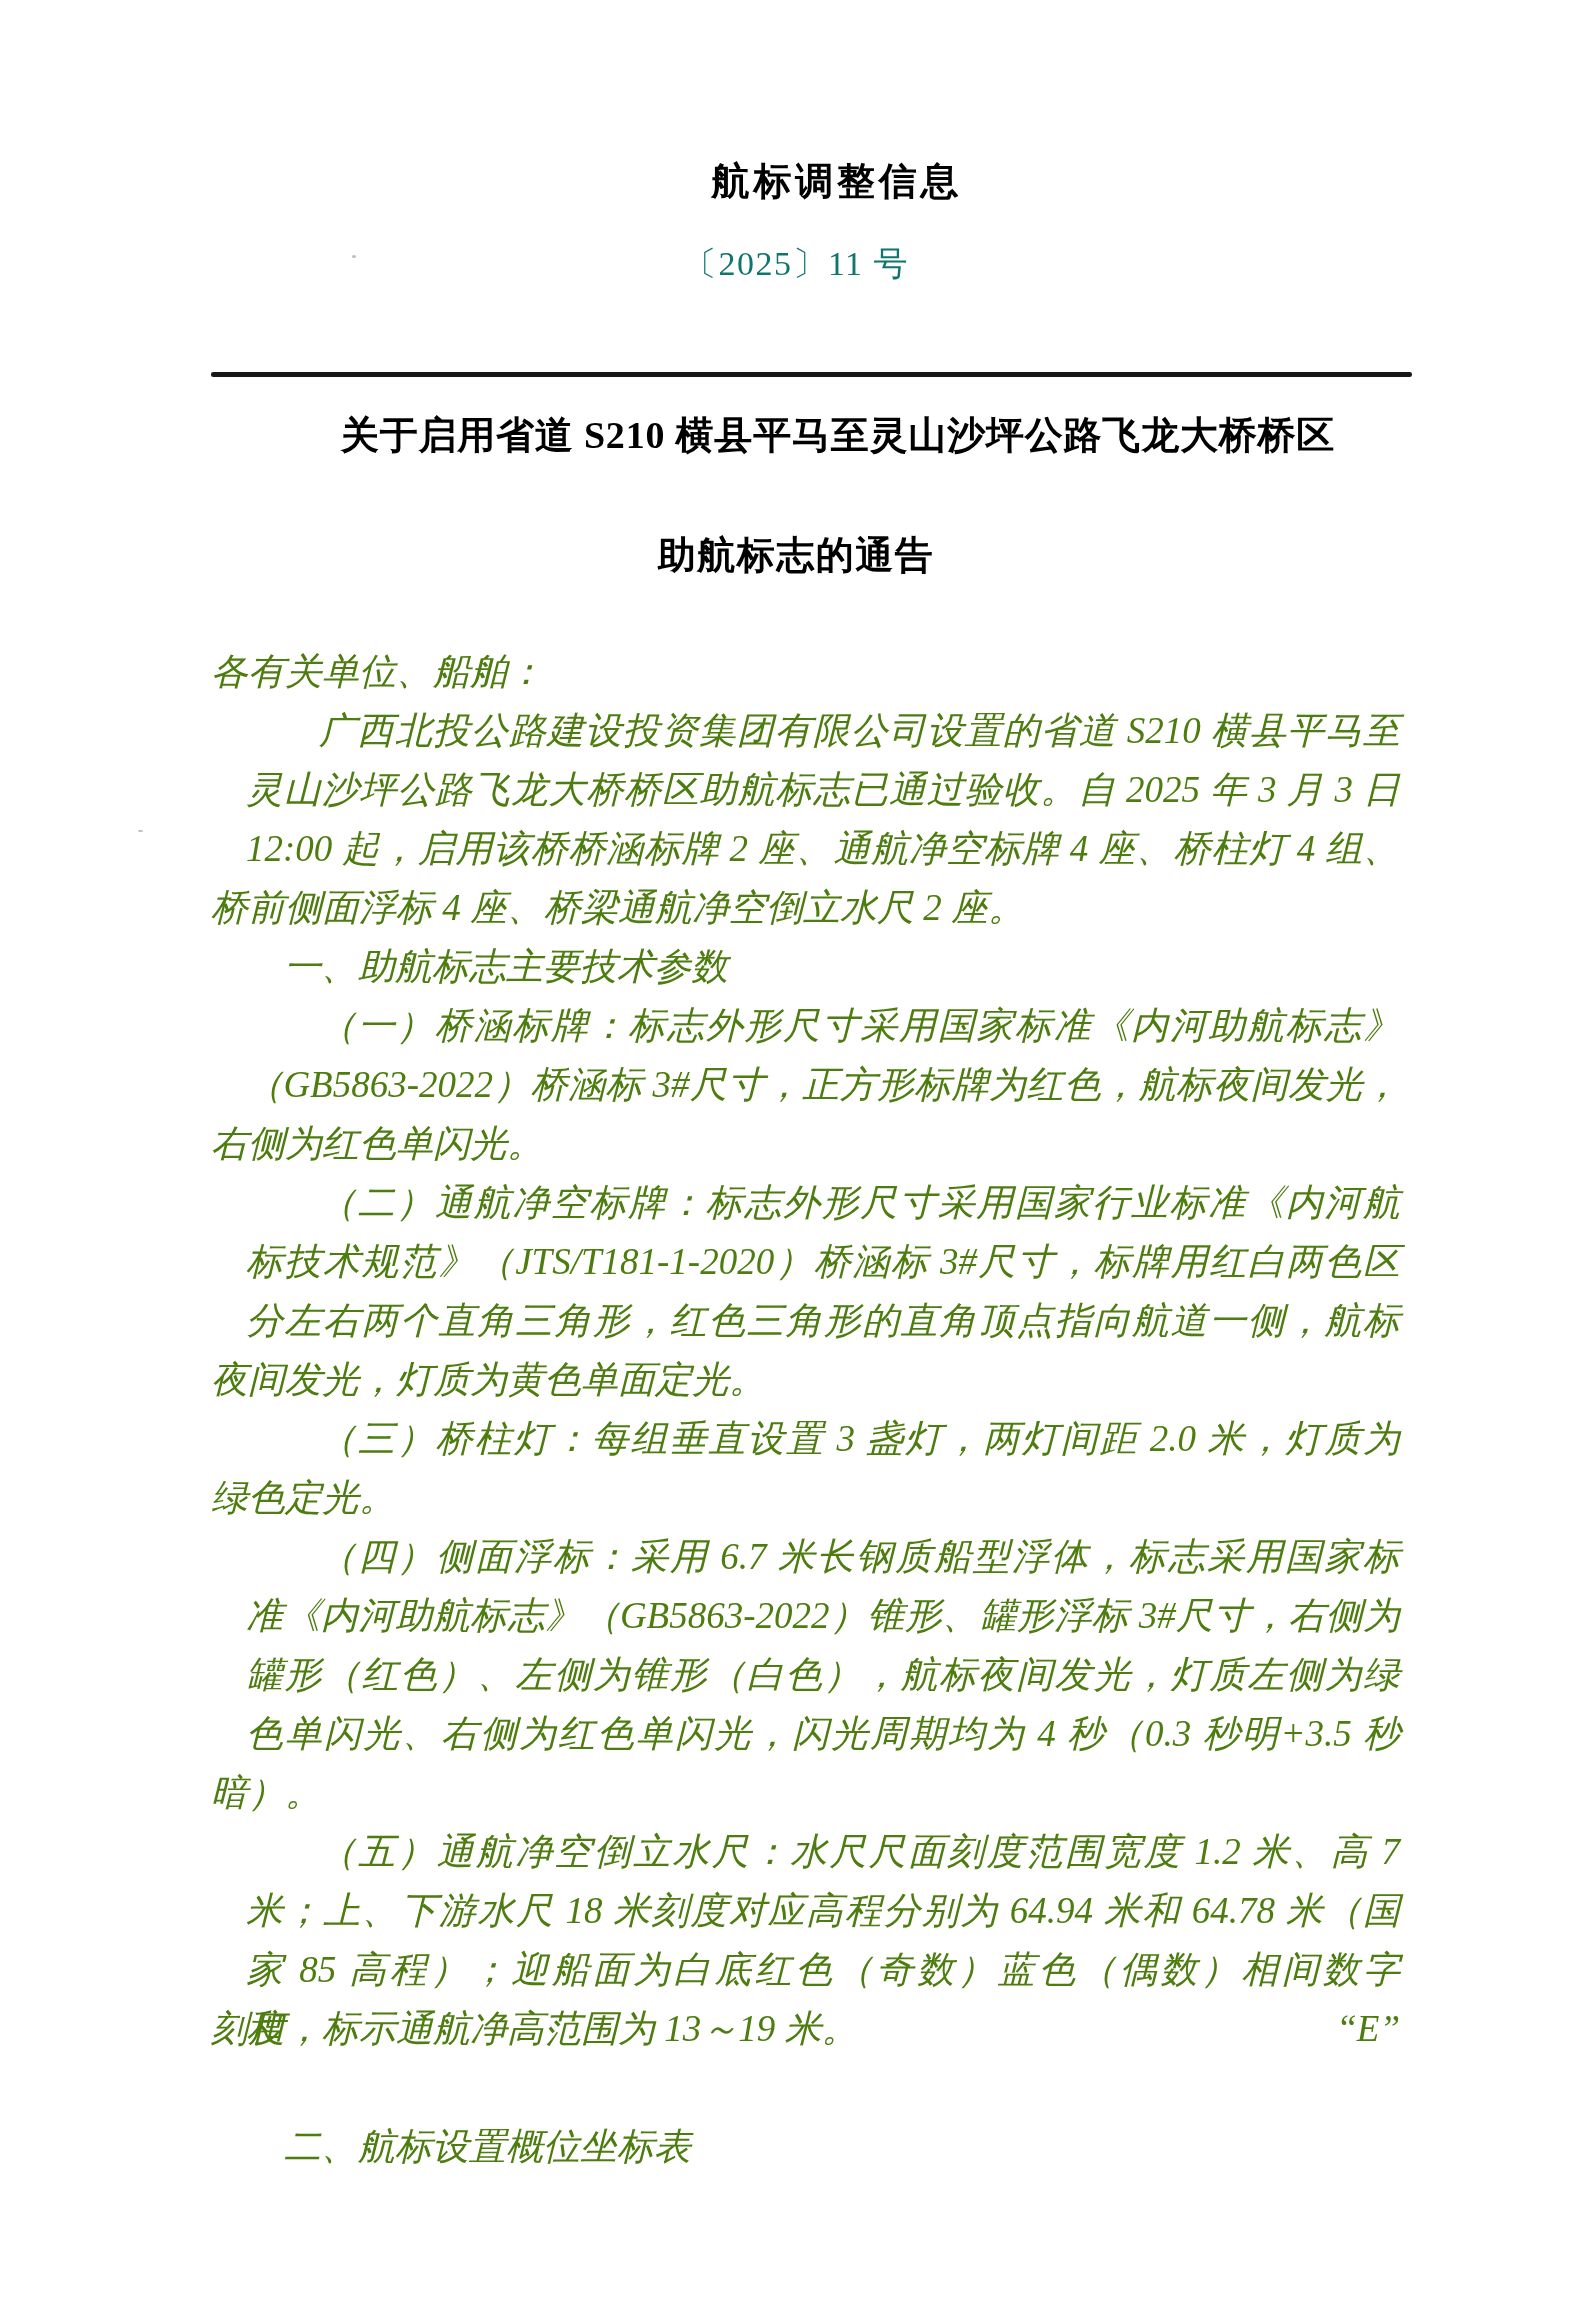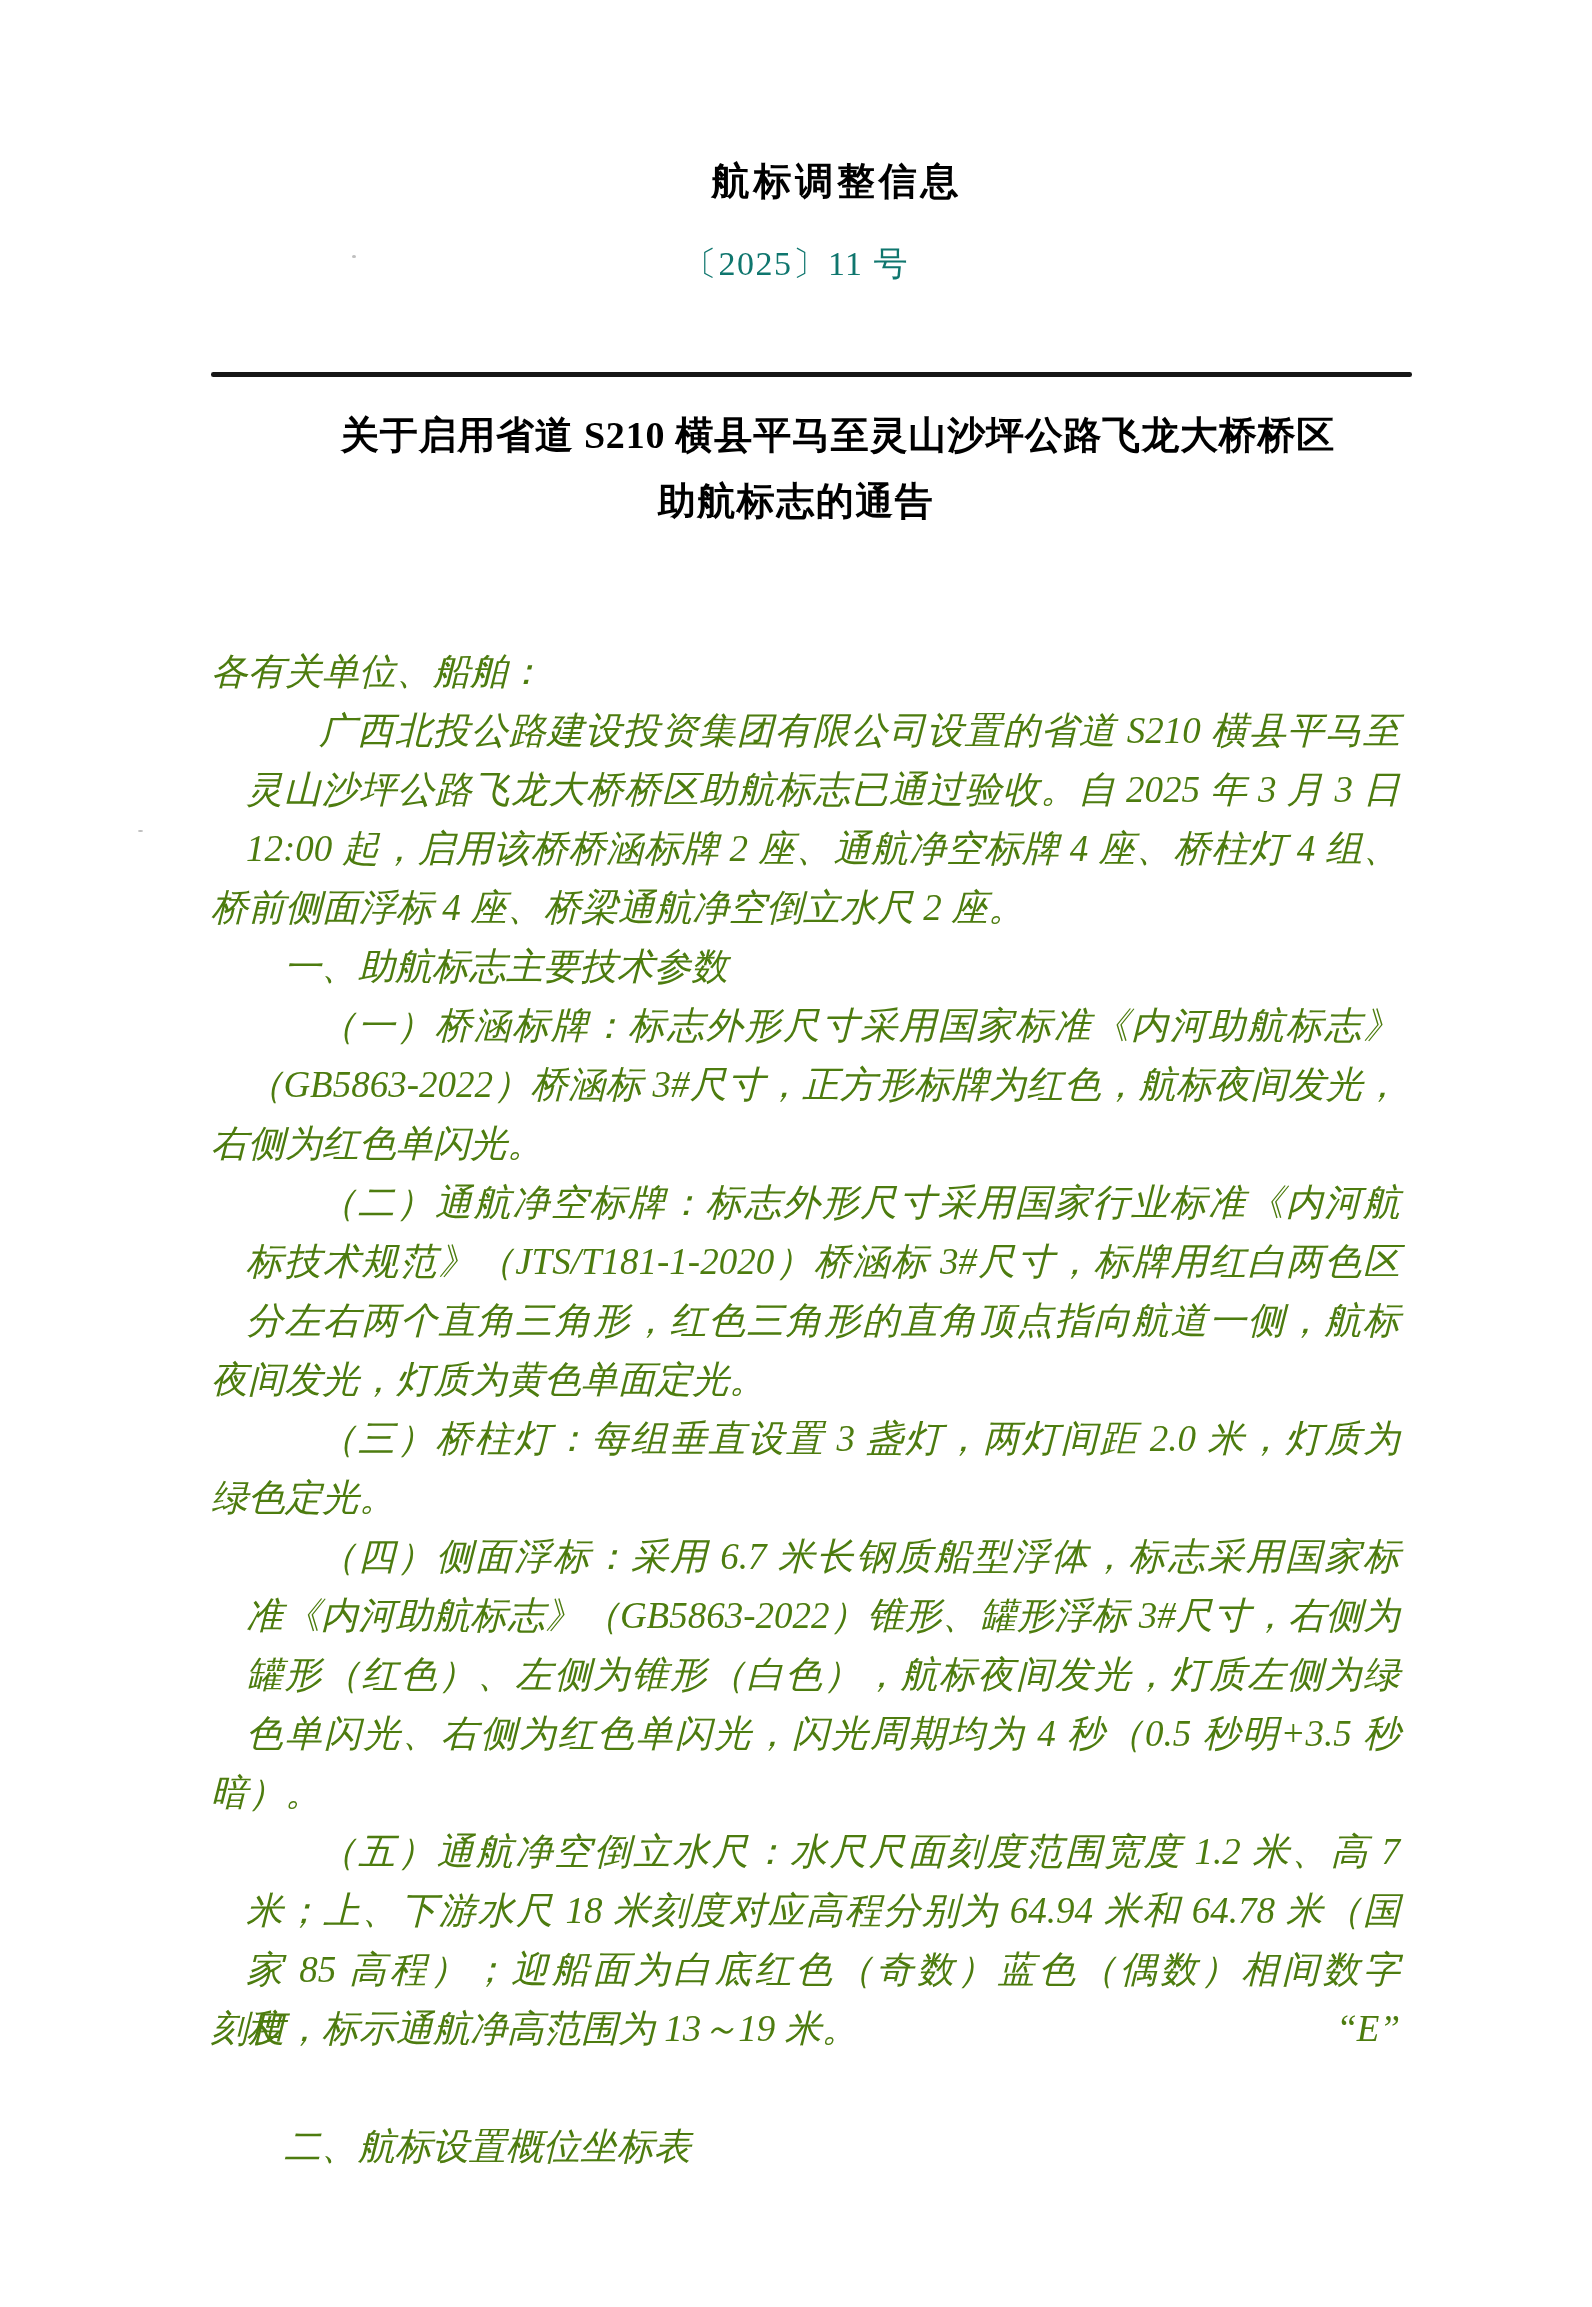--- a/index.html
+++ b/index.html
@@ -62,21 +62,21 @@
     text-align: center;
     font-size: 38px;
     font-weight: 700;
     letter-spacing: 0.8px;
     line-height: 1;
     color: #000;
     padding-left: 42px;
   }
   .notice-h2 {
     position: absolute;
-    top: 482px;
+    top: 536px;
     left: 0;
     width: 100%;
     text-align: center;
     font-size: 38px;
     font-weight: 700;
     letter-spacing: 1.5px;
     line-height: 1;
     color: #000;
   }
   .body-block {
@@ -139,21 +139,21 @@
       <div class="line">右侧为红色单闪光。</div>
       <div class="line indent fill">（二）通航净空标牌：标志外形尺寸采用国家行业标准《内河航</div>
       <div class="line fill">标技术规范》（JTS/T181-1-2020）桥涵标 3#尺寸，标牌用红白两色区</div>
       <div class="line fill">分左右两个直角三角形，红色三角形的直角顶点指向航道一侧，航标</div>
       <div class="line">夜间发光，灯质为黄色单面定光。</div>
       <div class="line indent fill">（三）桥柱灯：每组垂直设置 3 盏灯，两灯间距 2.0 米，灯质为</div>
       <div class="line">绿色定光。</div>
       <div class="line indent fill">（四）侧面浮标：采用 6.7 米长钢质船型浮体，标志采用国家标</div>
       <div class="line fill">准《内河助航标志》（GB5863-2022）锥形、罐形浮标 3#尺寸，右侧为</div>
       <div class="line fill">罐形（红色）、左侧为锥形（白色），航标夜间发光，灯质左侧为绿</div>
-      <div class="line fill">色单闪光、右侧为红色单闪光，闪光周期均为 4 秒（0.5 秒明+3.5 秒</div>
+      <div class="line fill">色单闪光、右侧为红色单闪光，闪光周期均为 4 秒（0.3 秒明+3.5 秒</div>
       <div class="line">暗）。</div>
       <div class="line indent fill">（五）通航净空倒立水尺：水尺尺面刻度范围宽度 1.2 米、高 7</div>
       <div class="line fill">米；上、下游水尺 18 米刻度对应高程分别为 64.94 米和 64.78 米（国</div>
       <div class="line fill">家 85 高程）；迎船面为白底红色（奇数）蓝色（偶数）相间数字和“E”</div>
       <div class="line">刻度，标示通航净高范围为 13～19 米。</div>
       <div class="line"></div>
       <div class="line indent">二、航标设置概位坐标表</div>
     </div>
 
   <div class="speck s1"></div>

